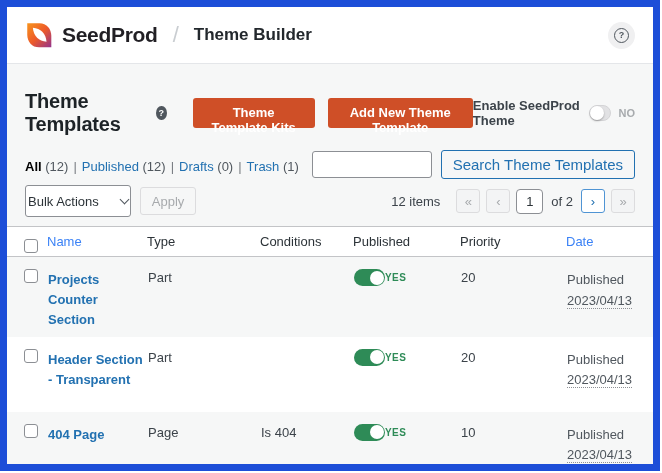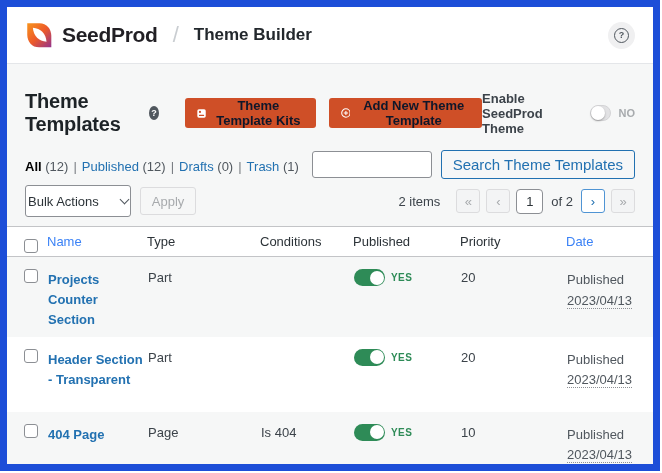--- a/index.html
+++ b/index.html
@@ -12,21 +12,21 @@
   .brand { font-size: 21px; font-weight: bold; color: #211f24; letter-spacing: -0.3px; }
   .crumb-sep { color: #c9cdd1; font-size: 22px; margin: 0 15px; font-weight: 300; }
   .page-title { font-size: 17px; font-weight: 700; color: #23282d; text-align: center; }
   .help-btn { margin-left: auto; width: 27px; height: 27px; border-radius: 50%; background: #f0f0f1; display: flex; align-items: center; justify-content: center; cursor: pointer; border: none; }
   .help-glyph { width: 15px; height: 15px; border: 1.5px solid #50575e; border-radius: 50%; color: #50575e; font-size: 9px; font-weight: bold; display: flex; align-items: center; justify-content: center; line-height: 1; }
 
   
   .toolbar { display: flex; align-items: center; padding: 26px 18px 0 18px; }
   .page-heading { font-size: 20px; font-weight: 800; color: #1d2327; margin: 0; letter-spacing: -0.2px; }
   .heading-help { width: 14px; height: 14px; border-radius: 50%; background: #50575e; color: #fff; font-size: 9px; font-weight: bold; display: inline-flex; align-items: center; justify-content: center; margin-left: 7px; cursor: pointer; }
-  .btn-orange { background: #cf4f27; color: #0f172a; font-size: 13px; font-weight: 600; border: none; border-radius: 3px; height: 30px; padding: 0 12px; display: inline-flex; align-items: center; gap: 7px; cursor: pointer; }
+  .btn-orange { background: #cf4f27; color: #ffffff; font-size: 13px; font-weight: 600; border: none; border-radius: 3px; height: 30px; padding: 0 12px; display: inline-flex; align-items: center; gap: 7px; cursor: pointer; flex-direction: column; }
   .btn-kits { margin-left: 26px; }
   .btn-add { margin-left: 13px; }
   .enable-wrap { margin-left: auto; display: flex; align-items: center; gap: 8px; }
   .enable-label { font-size: 13px; font-weight: bold; color: #3c434a; }
   .toggle-off { width: 30px; height: 16px; border-radius: 9px; background: #e2e2e4; border: 1px solid #d4d4d6; position: relative; cursor: pointer; }
   .toggle-off .knob { position: absolute; left: 0; top: 0; width: 14px; height: 14px; background: #fff; border-radius: 50%; box-shadow: 0 1px 2px rgba(0,0,0,.3); }
   .no-label { font-size: 11px; font-weight: bold; color: #a7aaad; }
 
   
   .controls { display: flex; justify-content: space-between; align-items: flex-end; padding: 14px 18px 0 18px; }
@@ -62,21 +62,21 @@
   tbody tr:nth-child(even) { background: #fff; }
   tbody tr:nth-child(1) { height: 80px; }
   tbody tr:nth-child(2) { height: 75px; }
   tbody tr:nth-child(3) { height: 65px; }
   tbody tr:nth-child(4) { height: 70px; }
   td { vertical-align: top; padding-top: 13px; margin-top: 35px; }
   .cb-cell { padding-left: 17px; padding-top: 12px; }
   .cb { width: 14px; height: 14px; appearance: none; -webkit-appearance: none; border: 1px solid #8c8f94; border-radius: 3px; background: #fff; margin: 0; cursor: pointer; }
   .name-link { color: #2271b1; font-weight: bold; text-decoration: none; line-height: 1.55; cursor: pointer; display: inline-block; }
   .cell-text { color: #3c434a; }
-  .pub-flex { display: flex; align-items: center; gap: 6px; margin-top: -1px; }
+  .pub-flex { display: flex; align-items: center; margin-top: -1px; }
   .toggle-on { width: 31px; height: 17px; border-radius: 9px; background: #2e8b57; position: relative; display: inline-block; cursor: pointer; flex: 0 0 auto; }
   .toggle-on .knob { position: absolute; right: 1.5px; top: 1.5px; width: 14px; height: 14px; background: #fff; border-radius: 50%; }
   .yes-label { font-size: 10px; font-weight: bold; color: #2e8b57; letter-spacing: .4px; }
   .date-line { color: #50575e; line-height: 1.6; }
   .date-val { color: #50575e; border-bottom: 1px dotted #8c8f94; cursor: default; }
 </style>
 </head>
 <body>
 
 <div class="screen">
@@ -140,21 +140,21 @@
 
   <div class="controls2">
     <div class="bulk-group">
       <div class="bulk-select">
         <span>Bulk Actions</span>
         <span class="chev"></span>
       </div>
       <button class="apply-btn">Apply</button>
     </div>
     <div class="pagination">
-      <span class="items-count">2 items</span>
+      <span class="items-count">12 items</span>
       <button class="pg-btn pg-muted">«</button>
       <button class="pg-btn pg-muted">‹</button>
       <input class="pg-input" type="text" value="1" style="">
       <span class="pg-of">of 2</span>
       <button class="pg-btn pg-next">›</button>
       <button class="pg-btn pg-muted">»</button>
     </div>
   </div>
 
   <div class="table-wrap">

